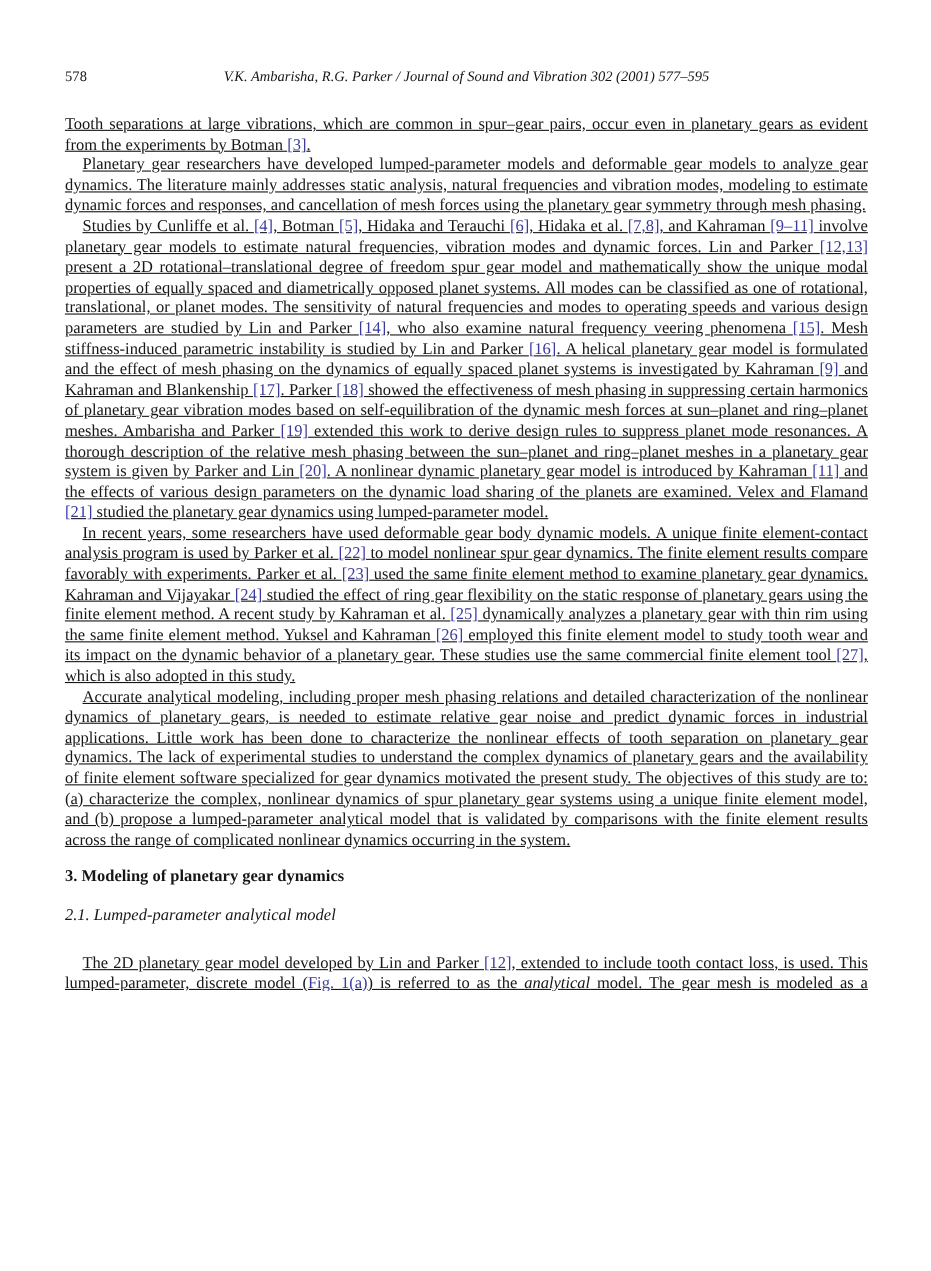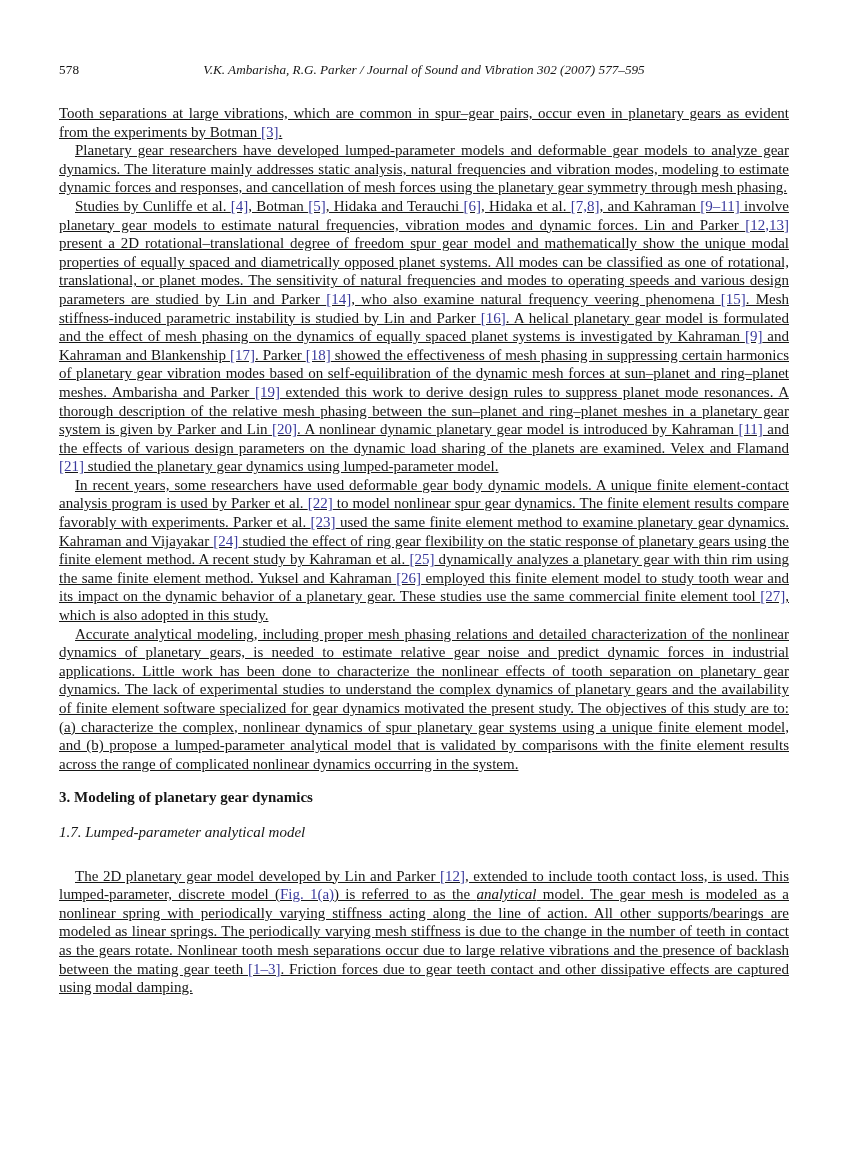--- a/index.html
+++ b/index.html
@@ -8,21 +8,21 @@
     --bg:#ffffff;
   }
   html,body{margin:0;padding:0;}
   body{
     background:#ffffff;
     font-family:"Liberation Serif","DejaVu Serif",serif;
   }
   .page{
     position:relative;
     width:846px;
-    height:1155px;
+    height:901px;
     background:var(--bg);
     overflow:hidden;
     color:var(--text);
   }
   .content{
     position:absolute;
     left:59px;
     top:62px;
     width:730px;
   }
@@ -79,26 +79,26 @@
   }
   em{font-style:italic;}
 </style>
 </head>
 <body>
 
 <div class="page">
   <div class="content">
     <div class="header">
       <span class="pagenum">578</span>
-      <span class="runhead">V.K. Ambarisha, R.G. Parker / Journal of Sound and Vibration 302 (2007) 577–595</span>
+      <span class="runhead">V.K. Ambarisha, R.G. Parker / Journal of Sound and Vibration 302 (2001) 577–595</span>
     </div>
     <div class="article-body">
         <p>Tooth separations at large vibrations, which are common in spur–gear pairs, occur even in planetary gears as evident from the experiments by Botman <span class="cite">[3]</span>.</p>
         <p class="indent">Planetary gear researchers have developed lumped-parameter models and deformable gear models to analyze gear dynamics. The literature mainly addresses static analysis, natural frequencies and vibration modes, modeling to estimate dynamic forces and responses, and cancellation of mesh forces using the planetary gear symmetry through mesh phasing.</p>
         <p class="indent">Studies by Cunliffe et al. <span class="cite">[4]</span>, Botman <span class="cite">[5]</span>, Hidaka and Terauchi <span class="cite">[6]</span>, Hidaka et al. <span class="cite">[7,8]</span>, and Kahraman <span class="cite">[9–11]</span> involve planetary gear models to estimate natural frequencies, vibration modes and dynamic forces. Lin and Parker <span class="cite">[12,13]</span> present a 2D rotational–translational degree of freedom spur gear model and mathematically show the unique modal properties of equally spaced and diametrically opposed planet systems. All modes can be classified as one of rotational, translational, or planet modes. The sensitivity of natural frequencies and modes to operating speeds and various design parameters are studied by Lin and Parker <span class="cite">[14]</span>, who also examine natural frequency veering phenomena <span class="cite">[15]</span>. Mesh stiffness-induced parametric instability is studied by Lin and Parker <span class="cite">[16]</span>. A helical planetary gear model is formulated and the effect of mesh phasing on the dynamics of equally spaced planet systems is investigated by Kahraman <span class="cite">[9]</span> and Kahraman and Blankenship <span class="cite">[17]</span>. Parker <span class="cite">[18]</span> showed the effectiveness of mesh phasing in suppressing certain harmonics of planetary gear vibration modes based on self-equilibration of the dynamic mesh forces at sun–planet and ring–planet meshes. Ambarisha and Parker <span class="cite">[19]</span> extended this work to derive design rules to suppress planet mode resonances. A thorough description of the relative mesh phasing between the sun–planet and ring–planet meshes in a planetary gear system is given by Parker and Lin <span class="cite">[20]</span>. A nonlinear dynamic planetary gear model is introduced by Kahraman <span class="cite">[11]</span> and the effects of various design parameters on the dynamic load sharing of the planets are examined. Velex and Flamand <span class="cite">[21]</span> studied the planetary gear dynamics using lumped-parameter model.</p>
         <p class="indent">In recent years, some researchers have used deformable gear body dynamic models. A unique finite element-contact analysis program is used by Parker et al. <span class="cite">[22]</span> to model nonlinear spur gear dynamics. The finite element results compare favorably with experiments. Parker et al. <span class="cite">[23]</span> used the same finite element method to examine planetary gear dynamics. Kahraman and Vijayakar <span class="cite">[24]</span> studied the effect of ring gear flexibility on the static response of planetary gears using the finite element method. A recent study by Kahraman et al. <span class="cite">[25]</span> dynamically analyzes a planetary gear with thin rim using the same finite element method. Yuksel and Kahraman <span class="cite">[26]</span> employed this finite element model to study tooth wear and its impact on the dynamic behavior of a planetary gear. These studies use the same commercial finite element tool <span class="cite">[27]</span>, which is also adopted in this study.</p>
         <p class="indent">Accurate analytical modeling, including proper mesh phasing relations and detailed characterization of the nonlinear dynamics of planetary gears, is needed to estimate relative gear noise and predict dynamic forces in industrial applications. Little work has been done to characterize the nonlinear effects of tooth separation on planetary gear dynamics. The lack of experimental studies to understand the complex dynamics of planetary gears and the availability of finite element software specialized for gear dynamics motivated the present study. The objectives of this study are to: (a) characterize the complex, nonlinear dynamics of spur planetary gear systems using a unique finite element model, and (b) propose a lumped-parameter analytical model that is validated by comparisons with the finite element results across the range of complicated nonlinear dynamics occurring in the system.</p>
         <h2>3. Modeling of planetary gear dynamics</h2>
-        <h3>1.7. Lumped-parameter analytical model</h3>
+        <h3>2.1. Lumped-parameter analytical model</h3>
         <p class="indent">The 2D planetary gear model developed by Lin and Parker <span class="cite">[12]</span>, extended to include tooth contact loss, is used. This lumped-parameter, discrete model (<span class="cite">Fig. 1(a)</span>) is referred to as the <em>analytical</em> model. The gear mesh is modeled as a nonlinear spring with periodically varying stiffness acting along the line of action. All other supports/bearings are modeled as linear springs. The periodically varying mesh stiffness is due to the change in the number of teeth in contact as the gears rotate. Nonlinear tooth mesh separations occur due to large relative vibrations and the presence of backlash between the mating gear teeth <span class="cite">[1–3]</span>. Friction forces due to gear teeth contact and other dissipative effects are captured using modal damping.</p>
       </div>
   </div>
 </div>
 
 </body></html>

